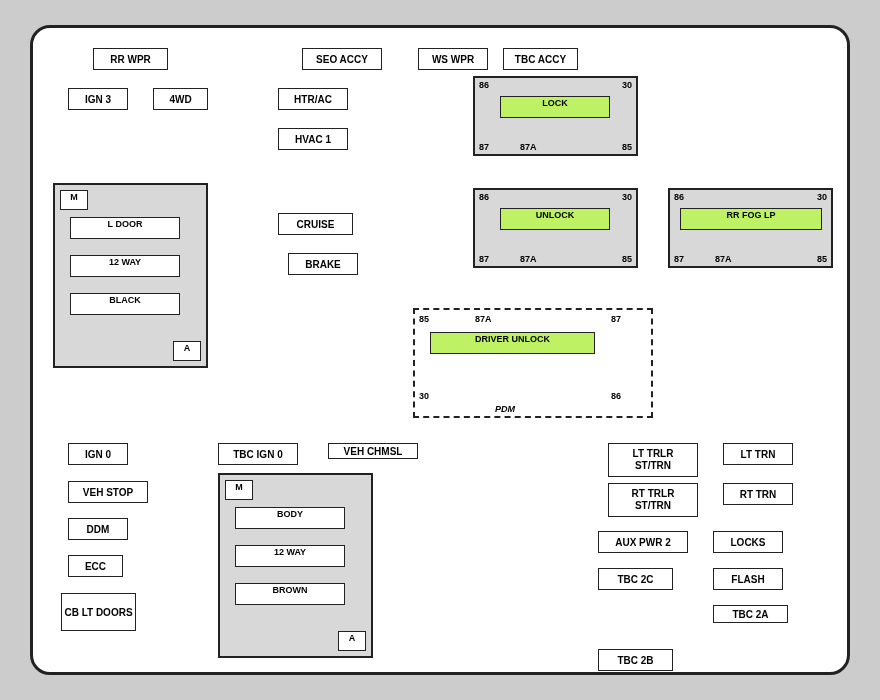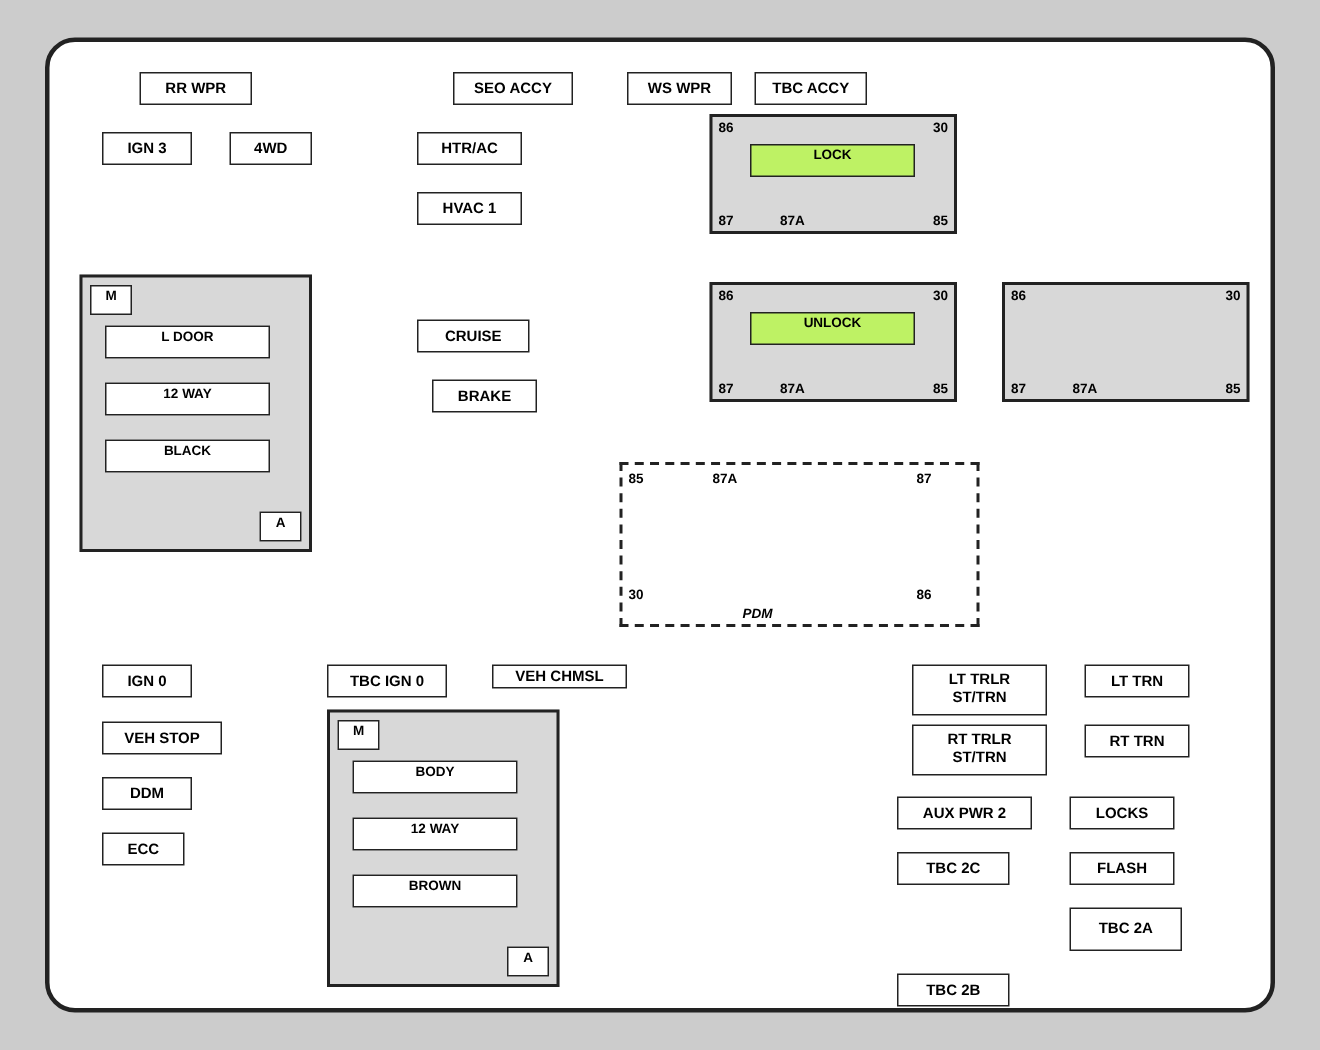--- a/index.html
+++ b/index.html
@@ -125,40 +125,44 @@
     <span class="relay-corner" style="right:4px;top:2px;">30</span>
     <div class="relay-inner-label" style="left:25px;top:18px;width:110px;height:22px;">UNLOCK</div>
     <span class="relay-corner" style="left:4px;bottom:2px;">87</span>
     <span class="relay-corner" style="left:45px;bottom:2px;">87A</span>
     <span class="relay-corner" style="right:4px;bottom:2px;">85</span>
   </div>
 
   <div class="relay-block" style="left:635px;top:160px;width:165px;height:80px;">
     <span class="relay-corner" style="left:4px;top:2px;">86</span>
     <span class="relay-corner" style="right:4px;top:2px;">30</span>
+    <div class="relay-inner-label" style="left:10px;top:18px;width:142px;height:22px;">RR FOG LP</div>
     <span class="relay-corner" style="left:4px;bottom:2px;">87</span>
     <span class="relay-corner" style="left:45px;bottom:2px;">87A</span>
     <span class="relay-corner" style="right:4px;bottom:2px;">85</span>
   </div>
 
   <div class="pdm-box" style="left:380px;top:280px;width:240px;height:110px;">
+    <div class="relay-inner-label" style="left:15px;top:22px;width:165px;height:22px;">DRIVER UNLOCK</div>
     <span style="position:absolute;font-size:9px;font-weight:bold;left:4px;top:4px;">85</span>
     <span style="position:absolute;font-size:9px;font-weight:bold;left:60px;top:4px;">87A</span>
     <span style="position:absolute;font-size:9px;font-weight:bold;right:30px;top:4px;">87</span>
     <span style="position:absolute;font-size:9px;font-weight:bold;left:4px;bottom:15px;">30</span>
     <span style="position:absolute;font-size:9px;font-weight:bold;right:30px;bottom:15px;">86</span>
     <span class="pdm-label" style="bottom:2px;left:80px;">PDM</span>
   </div>
 
   <div class="label-box" style="left:35px;top:415px;width:60px;height:22px;">IGN 0</div>
   <div class="label-box" style="left:185px;top:415px;width:80px;height:22px;text-align:center;">TBC IGN 0</div>
   <div class="label-box" style="left:295px;top:415px;width:90px;height:16px;">VEH CHMSL</div>
   <div class="label-box" style="left:35px;top:453px;width:80px;height:22px;">VEH STOP</div>
   <div class="label-box" style="left:35px;top:490px;width:60px;height:22px;">DDM</div>
   <div class="label-box" style="left:35px;top:527px;width:55px;height:22px;">ECC</div>
+  <div class="label-box" style="left:28px;top:565px;width:75px;height:38px;display:flex;align-items:center;justify-content:center;text-align:center;line-height:1.3;">CB
+LT DOORS</div>
 
   <div class="connector-block" style="left:185px;top:445px;width:155px;height:185px;">
     <div class="connector-inner" style="left:5px;top:5px;width:28px;height:20px;">M</div>
     <div class="connector-inner" style="left:15px;top:32px;width:110px;height:22px;">BODY</div>
     <div class="connector-inner" style="left:15px;top:70px;width:110px;height:22px;">12 WAY</div>
     <div class="connector-inner" style="left:15px;top:108px;width:110px;height:22px;">BROWN</div>
     <div class="connector-inner" style="right:5px;bottom:5px;width:28px;height:20px;">A</div>
   </div>
 
   <div class="label-box" style="left:575px;top:415px;width:90px;height:34px;line-height:1.2;white-space:pre-line;">LT TRLR
@@ -166,15 +170,15 @@
   <div class="label-box" style="left:690px;top:415px;width:70px;height:22px;">LT TRN</div>
   <div class="label-box" style="left:575px;top:455px;width:90px;height:34px;line-height:1.2;white-space:pre-line;">RT TRLR
 ST/TRN</div>
   <div class="label-box" style="left:690px;top:455px;width:70px;height:22px;">RT TRN</div>
 
   <div class="label-box" style="left:565px;top:503px;width:90px;height:22px;">AUX PWR 2</div>
   <div class="label-box" style="left:680px;top:503px;width:70px;height:22px;">LOCKS</div>
   <div class="label-box" style="left:565px;top:540px;width:75px;height:22px;">TBC 2C</div>
   <div class="label-box" style="left:680px;top:540px;width:70px;height:22px;">FLASH</div>
   <div class="label-box" style="left:565px;top:577px;width:75px;height:22px;margin-top:44px;">TBC 2B</div>
-  <div class="label-box" style="left:680px;top:577px;width:75px;height:29px;">TBC 2A</div>
+  <div class="label-box" style="left:680px;top:577px;width:75px;height:18px;">TBC 2A</div>
 
 </div>
 
 </body></html>

